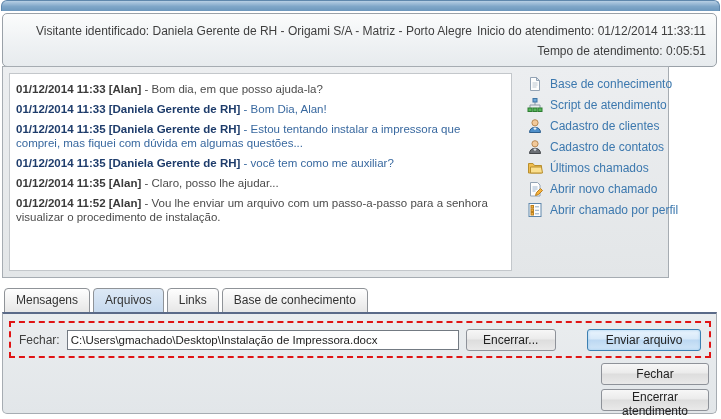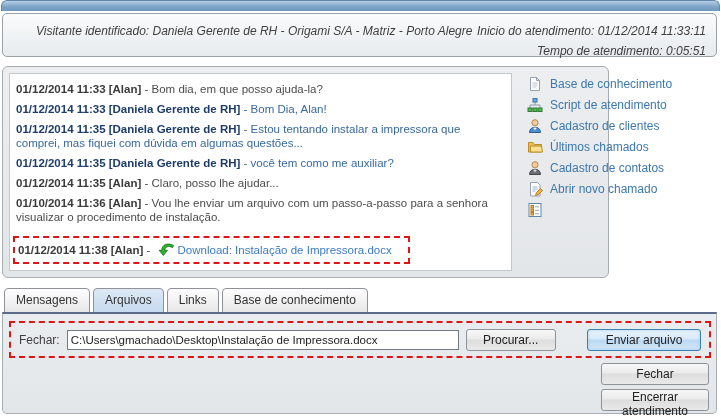--- a/index.html
+++ b/index.html
@@ -9,32 +9,32 @@
     font-family:"Liberation Sans", sans-serif; font-size:12px; color:#3f3f3f;
     overflow:hidden;
   }
   .topbar {
     position:absolute; left:1px; top:0; width:719px; height:11px;
     border-radius:6px 6px 0 0;
     background:linear-gradient(180deg,#b7cfe4 0%,#7fa6c8 55%,#6d98bd 100%);
     border:1px solid #5f87ac; border-bottom:none;
   }
   .header-panel {
-    position:absolute; left:2px; top:13px; width:715px; height:44px;
+    position:absolute; left:2px; top:13px; width:715px; height:54px;
     background:linear-gradient(180deg,#fbfcfc 0%,#eef1f3 60%,#e7ebee 100%);
-    border:1px solid #9aa1a8; border-radius:5px;font-style:italic;
+    border:1px solid #9aa1a8; border-radius:5px;
   }
   .visitor-line { position:absolute; left:33px; top:10px; white-space:nowrap; }
   .start-line   { position:absolute; right:10px; top:10px; white-space:nowrap; }
   .elapsed-line { position:absolute; right:10px; top:30px; white-space:nowrap; }
 
   .main-panel {
-    position:absolute; left:2px; top:66px; width:607px; height:212px;
+    position:absolute; left:2px; top:66px; width:667px; height:212px;
     background:linear-gradient(180deg,#eceef0 0%,#e3e6e8 100%);
-    border:1px solid #a6acb2; border-radius:6px;
+    border:1px solid #a6acb2; border-radius:0;
   }
   .chat-box {
     position:absolute; left:6px; top:6px; width:503px; height:198px;
     background:#ffffff; border:1px solid #c3c7cb;
     padding:8px 6px 0 6px; overflow:hidden;
     font-size:11.5px; line-height:14px;
   }
   .msg { margin-bottom:6px; }
   .msg .meta { font-weight:bold; color:#3a3a3a; }
   .msg .text { color:#4b4b4b; }
@@ -113,24 +113,21 @@
   <div class="elapsed-line">Tempo de atendimento: 0:05:51</div>
 </div>
 
 <div class="main-panel">
   <div class="chat-box" id="chat-box">
       <div class="msg agent"><span class="meta">01/12/2014 11:33 [Alan]</span><span class="text"> - </span><span class="text">Bom dia, em que posso ajuda-la?</span></div>
       <div class="msg visitor"><span class="meta">01/12/2014 11:33 [Daniela Gerente de RH]</span><span class="text"> - </span><span class="text">Bom Dia, Alan!</span></div>
       <div class="msg visitor"><span class="meta">01/12/2014 11:35 [Daniela Gerente de RH]</span><span class="text"> - </span><span class="text">Estou tentando instalar a impressora que comprei, mas fiquei com dúvida em algumas questões...</span></div>
       <div class="msg visitor"><span class="meta">01/12/2014 11:35 [Daniela Gerente de RH]</span><span class="text"> - </span><span class="text">você tem como me auxiliar?</span></div>
       <div class="msg agent"><span class="meta">01/12/2014 11:35 [Alan]</span><span class="text"> - </span><span class="text">Claro, posso lhe ajudar...</span></div>
-      <div class="msg agent"><span class="meta">01/10/2014 11:36 [Alan]</span><span class="text"> - </span><span class="text">Vou lhe enviar um arquivo com um passo-a-passo para a senhora visualizar o procedimento de instalação.</span></div>
-      <div class="msg agent"><span class="file-highlight"><span class="meta">01/12/2014 11:38 [Alan]</span><span class="text"> - </span><span><svg class="dl-icon" width="18" height="15" viewBox="0 0 18 15">
-              <path d="M16.5 3.5 C10 0 4.8 3.2 4.8 8.3 L2.2 8.3 L6.3 13.5 L10.4 8.3 L7.8 8.3 C7.8 4.8 11.5 3.3 15.5 5.6 Z" fill="#2db52d" stroke="#156815" stroke-width="0.8"></path>
-            </svg></span><a class="download-link">Download: Instalação de Impressora.docx</a></span></div>
+      <div class="msg agent"><span class="meta">01/12/2014 11:52 [Alan]</span><span class="text"> - </span><span class="text">Vou lhe enviar um arquivo com um passo-a-passo para a senhora visualizar o procedimento de instalação.</span></div>
     </div>
   <div class="sidebar" id="sidebar">
       <div class="side-item">
         <span class="icn"><svg width="16" height="16" viewBox="0 0 16 16">
             <path d="M3.5 1.5h6l3 3v10h-9z" fill="#fdfdfd" stroke="#93a3b4"></path>
             <path d="M9.5 1.5v3h3z" fill="#dde6ee" stroke="#93a3b4"></path>
             <path d="M5.5 7h5M5.5 9h5M5.5 11h4" stroke="#bcc7d1" stroke-width="1" fill="none"></path>
           </svg></span>
         <a>Base de conhecimento</a>
       </div>
@@ -147,65 +144,66 @@
       <div class="side-item">
         <span class="icn"><svg width="16" height="16" viewBox="0 0 16 16">
             <path d="M2.5 14.5c0-3.4 2.5-5.2 5.5-5.2s5.5 1.8 5.5 5.2z" fill="#4e8fca" stroke="#2d5f8e"></path>
             <circle cx="8" cy="4.8" r="3.1" fill="#f3c999" stroke="#b98a55"></circle>
             <path d="M8 9.6c.9 0 1.8.3 1.8.3L8 12.2 6.2 9.9s.9-.3 1.8-.3z" fill="#e9eff5"></path>
           </svg></span>
         <a>Cadastro de clientes</a>
       </div>
       <div class="side-item">
         <span class="icn"><svg width="16" height="16" viewBox="0 0 16 16">
-            <path d="M1.5 3.5h4.5l1.5 2h7v7.5h-13z" fill="#f0bd4e" stroke="#b98f2e"></path>
-            <path d="M3.5 7h11l1 6h-12z" fill="#fadf8e" stroke="#b98f2e"></path>
-          </svg></span>
-        <a>Últimos chamados</a>
-      </div>
-      <div class="side-item">
-        <span class="icn"><svg width="16" height="16" viewBox="0 0 16 16">
             <path d="M2.5 14.5c0-3.4 2.5-5.2 5.5-5.2s5.5 1.8 5.5 5.2z" fill="#6b6f75" stroke="#43464a"></path>
             <circle cx="8" cy="4.8" r="3.1" fill="#f3c999" stroke="#b98a55"></circle>
             <path d="M8 9.6c.9 0 1.8.3 1.8.3L8 12.2 6.2 9.9s.9-.3 1.8-.3z" fill="#d9dde2"></path>
           </svg></span>
         <a>Cadastro de contatos</a>
+      </div>
+      <div class="side-item">
+        <span class="icn"><svg width="16" height="16" viewBox="0 0 16 16">
+            <path d="M1.5 3.5h4.5l1.5 2h7v7.5h-13z" fill="#f0bd4e" stroke="#b98f2e"></path>
+            <path d="M3.5 7h11l1 6h-12z" fill="#fadf8e" stroke="#b98f2e"></path>
+          </svg></span>
+        <a>Últimos chamados</a>
       </div>
       <div class="side-item">
         <span class="icn"><svg width="16" height="16" viewBox="0 0 16 16">
             <path d="M3.5 1.5h7l2.5 2.5v11h-9.5z" fill="#fdfdfd" stroke="#93a3b4"></path>
             <path d="M5.5 6h5M5.5 8h5M5.5 10h3" stroke="#9fb6cf" stroke-width="1" fill="none"></path>
             <path d="M8.5 14.5l1-3 4-4 2 2-4 4z" fill="#f5b13d" stroke="#b97f1e"></path>
           </svg></span>
         <a>Abrir novo chamado</a>
       </div>
       <div class="side-item">
         <span class="icn"><svg width="16" height="16" viewBox="0 0 16 16">
             <rect x="2" y="1.5" width="12" height="13" fill="#fdfdfd" stroke="#5f87ac"></rect>
             <rect x="4" y="3.5" width="2.5" height="2.5" fill="#f5b13d" stroke="#b97f1e"></rect>
             <rect x="4" y="7" width="2.5" height="2.5" fill="#f5b13d" stroke="#b97f1e"></rect>
             <rect x="4" y="10.5" width="2.5" height="2.5" fill="#f5b13d" stroke="#b97f1e"></rect>
             <path d="M8 4.8h4M8 8.3h4M8 11.8h4" stroke="#8ea8c2" stroke-width="1" fill="none"></path>
           </svg></span>
+        <a>Abrir chamado por perfil</a>
       </div>
     </div>
 </div>
 
 <div class="tabs" id="tabs">
     <div class="tab">Mensagens</div>
     <div class="tab active">Arquivos</div>
     <div class="tab">Links</div>
     <div class="tab">Base de conhecimento</div>
   </div>
 
 <div class="bottom-panel">
   <div class="upload-row">
     <span class="upload-label">Fechar:</span>
     <input class="upload-input" type="text" value="C:\Users\gmachado\Desktop\Instalação de Impressora.docx" style="">
-    <button class="btn btn-browse">Procurar...</button>
+    <button class="btn btn-browse">Encerrar...</button>
     <span class="spacer"></span>
     <button class="btn btn-primary">Enviar arquivo</button>
   </div>
   <div class="footer-buttons">
     <button class="btn">Fechar</button>
     <button class="btn">Encerrar atendimento</button>
   </div>
 </div>
 
 </body></html>

